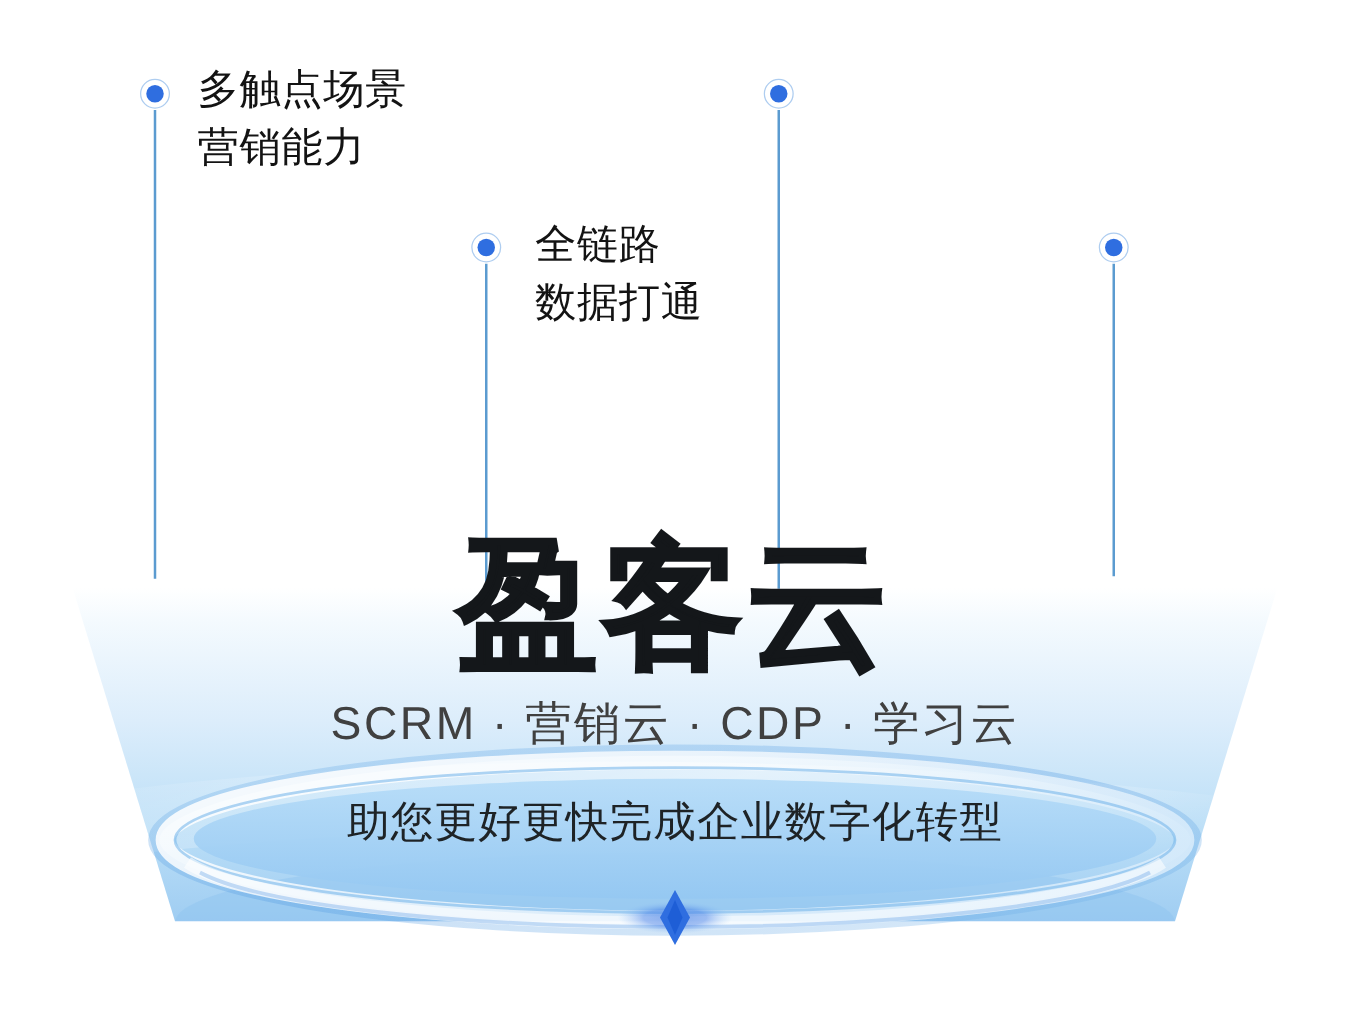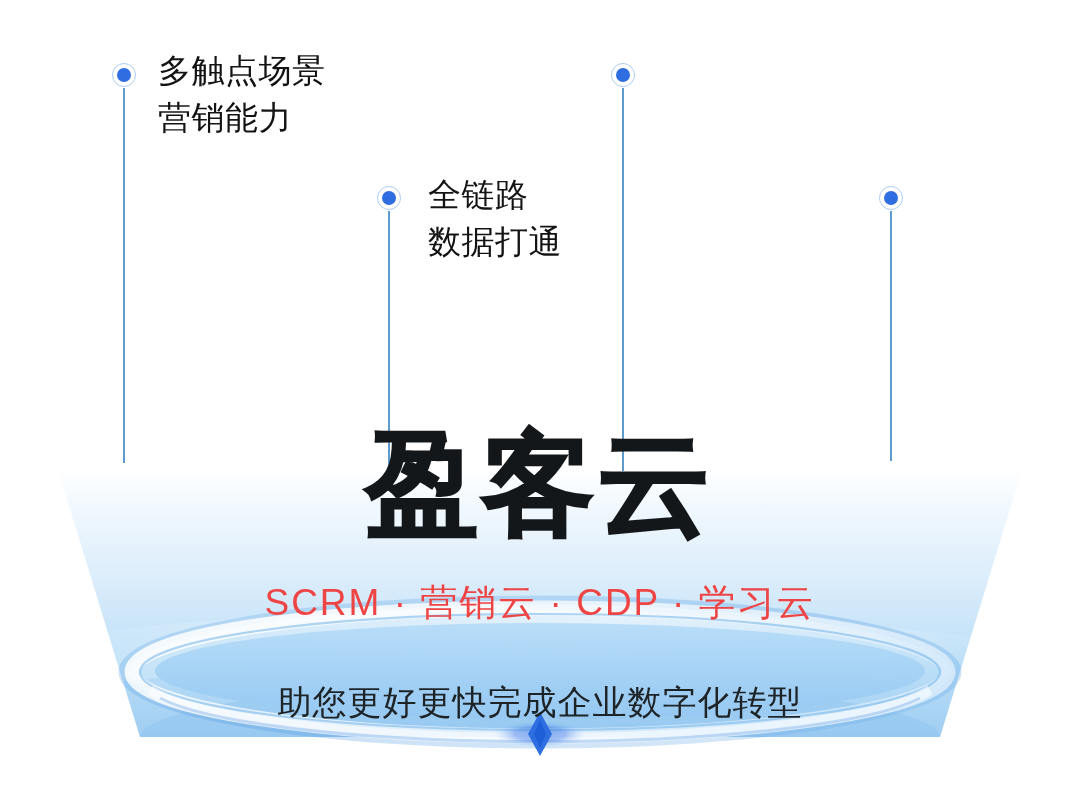--- a/index.html
+++ b/index.html
@@ -87,40 +87,39 @@
     font-family: Liberation Serif, serif;
     margin-top: 14px;
     -webkit-text-stroke: 2.5px #14171a;
   }
 
   
   #tagline-1 {
     position: absolute;
     z-index: 6;
     left: 0;
-    top: 580px;
+    top: 556px;
     width: 1080px;
     text-align: center;
     font-size: 37px;
-    color: #ef4444;
+    color: #404040;
     letter-spacing: 2px;
     line-height: 1.25;
   }
   #tagline-2 {
     position: absolute;
     z-index: 6;
     left: 0;
     top: 637px;
     width: 1080px;
     text-align: center;
     font-size: 34px;
     color: #1e2326;
     letter-spacing: 1px;
     line-height: 1.25;
-    margin-top: 44px;
   }
 </style>
 </head>
 <body>
 
 <div id="stage">
 
   <svg id="artwork" viewBox="0 0 1080 810" xmlns="http://www.w3.org/2000/svg">
     <defs>
       <linearGradient id="funnelGrad" x1="0" y1="0" x2="0" y2="1">

